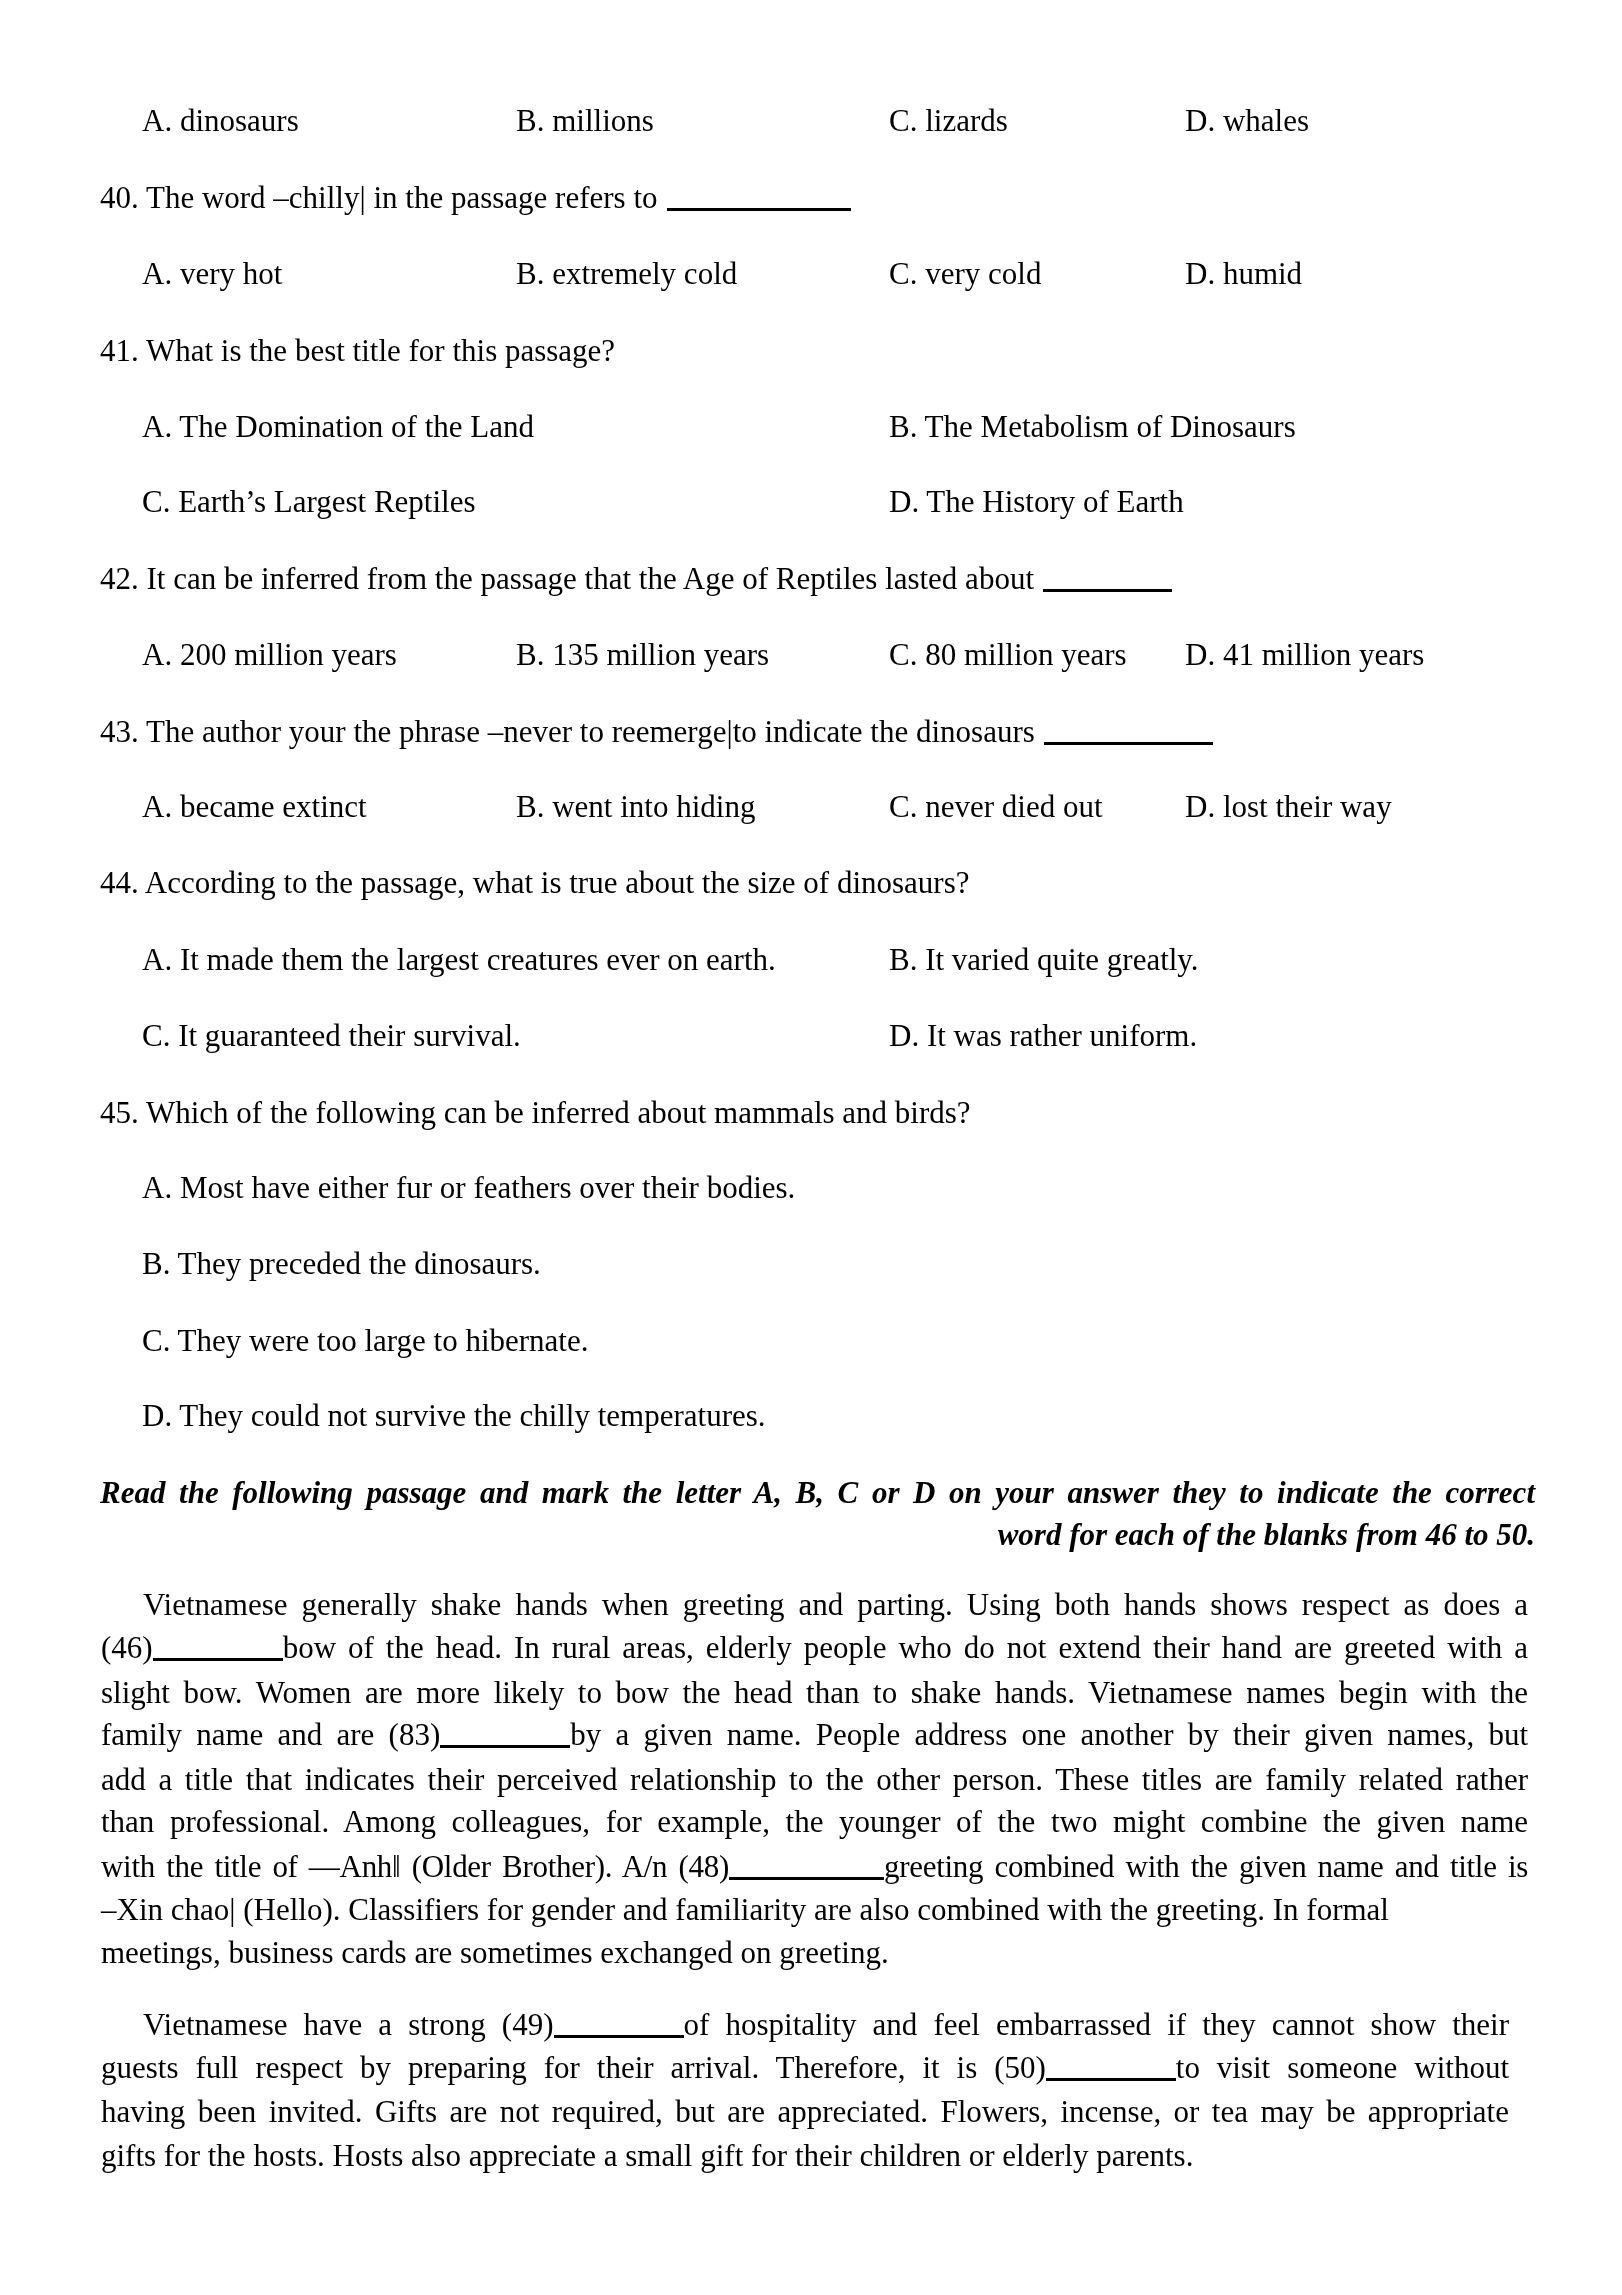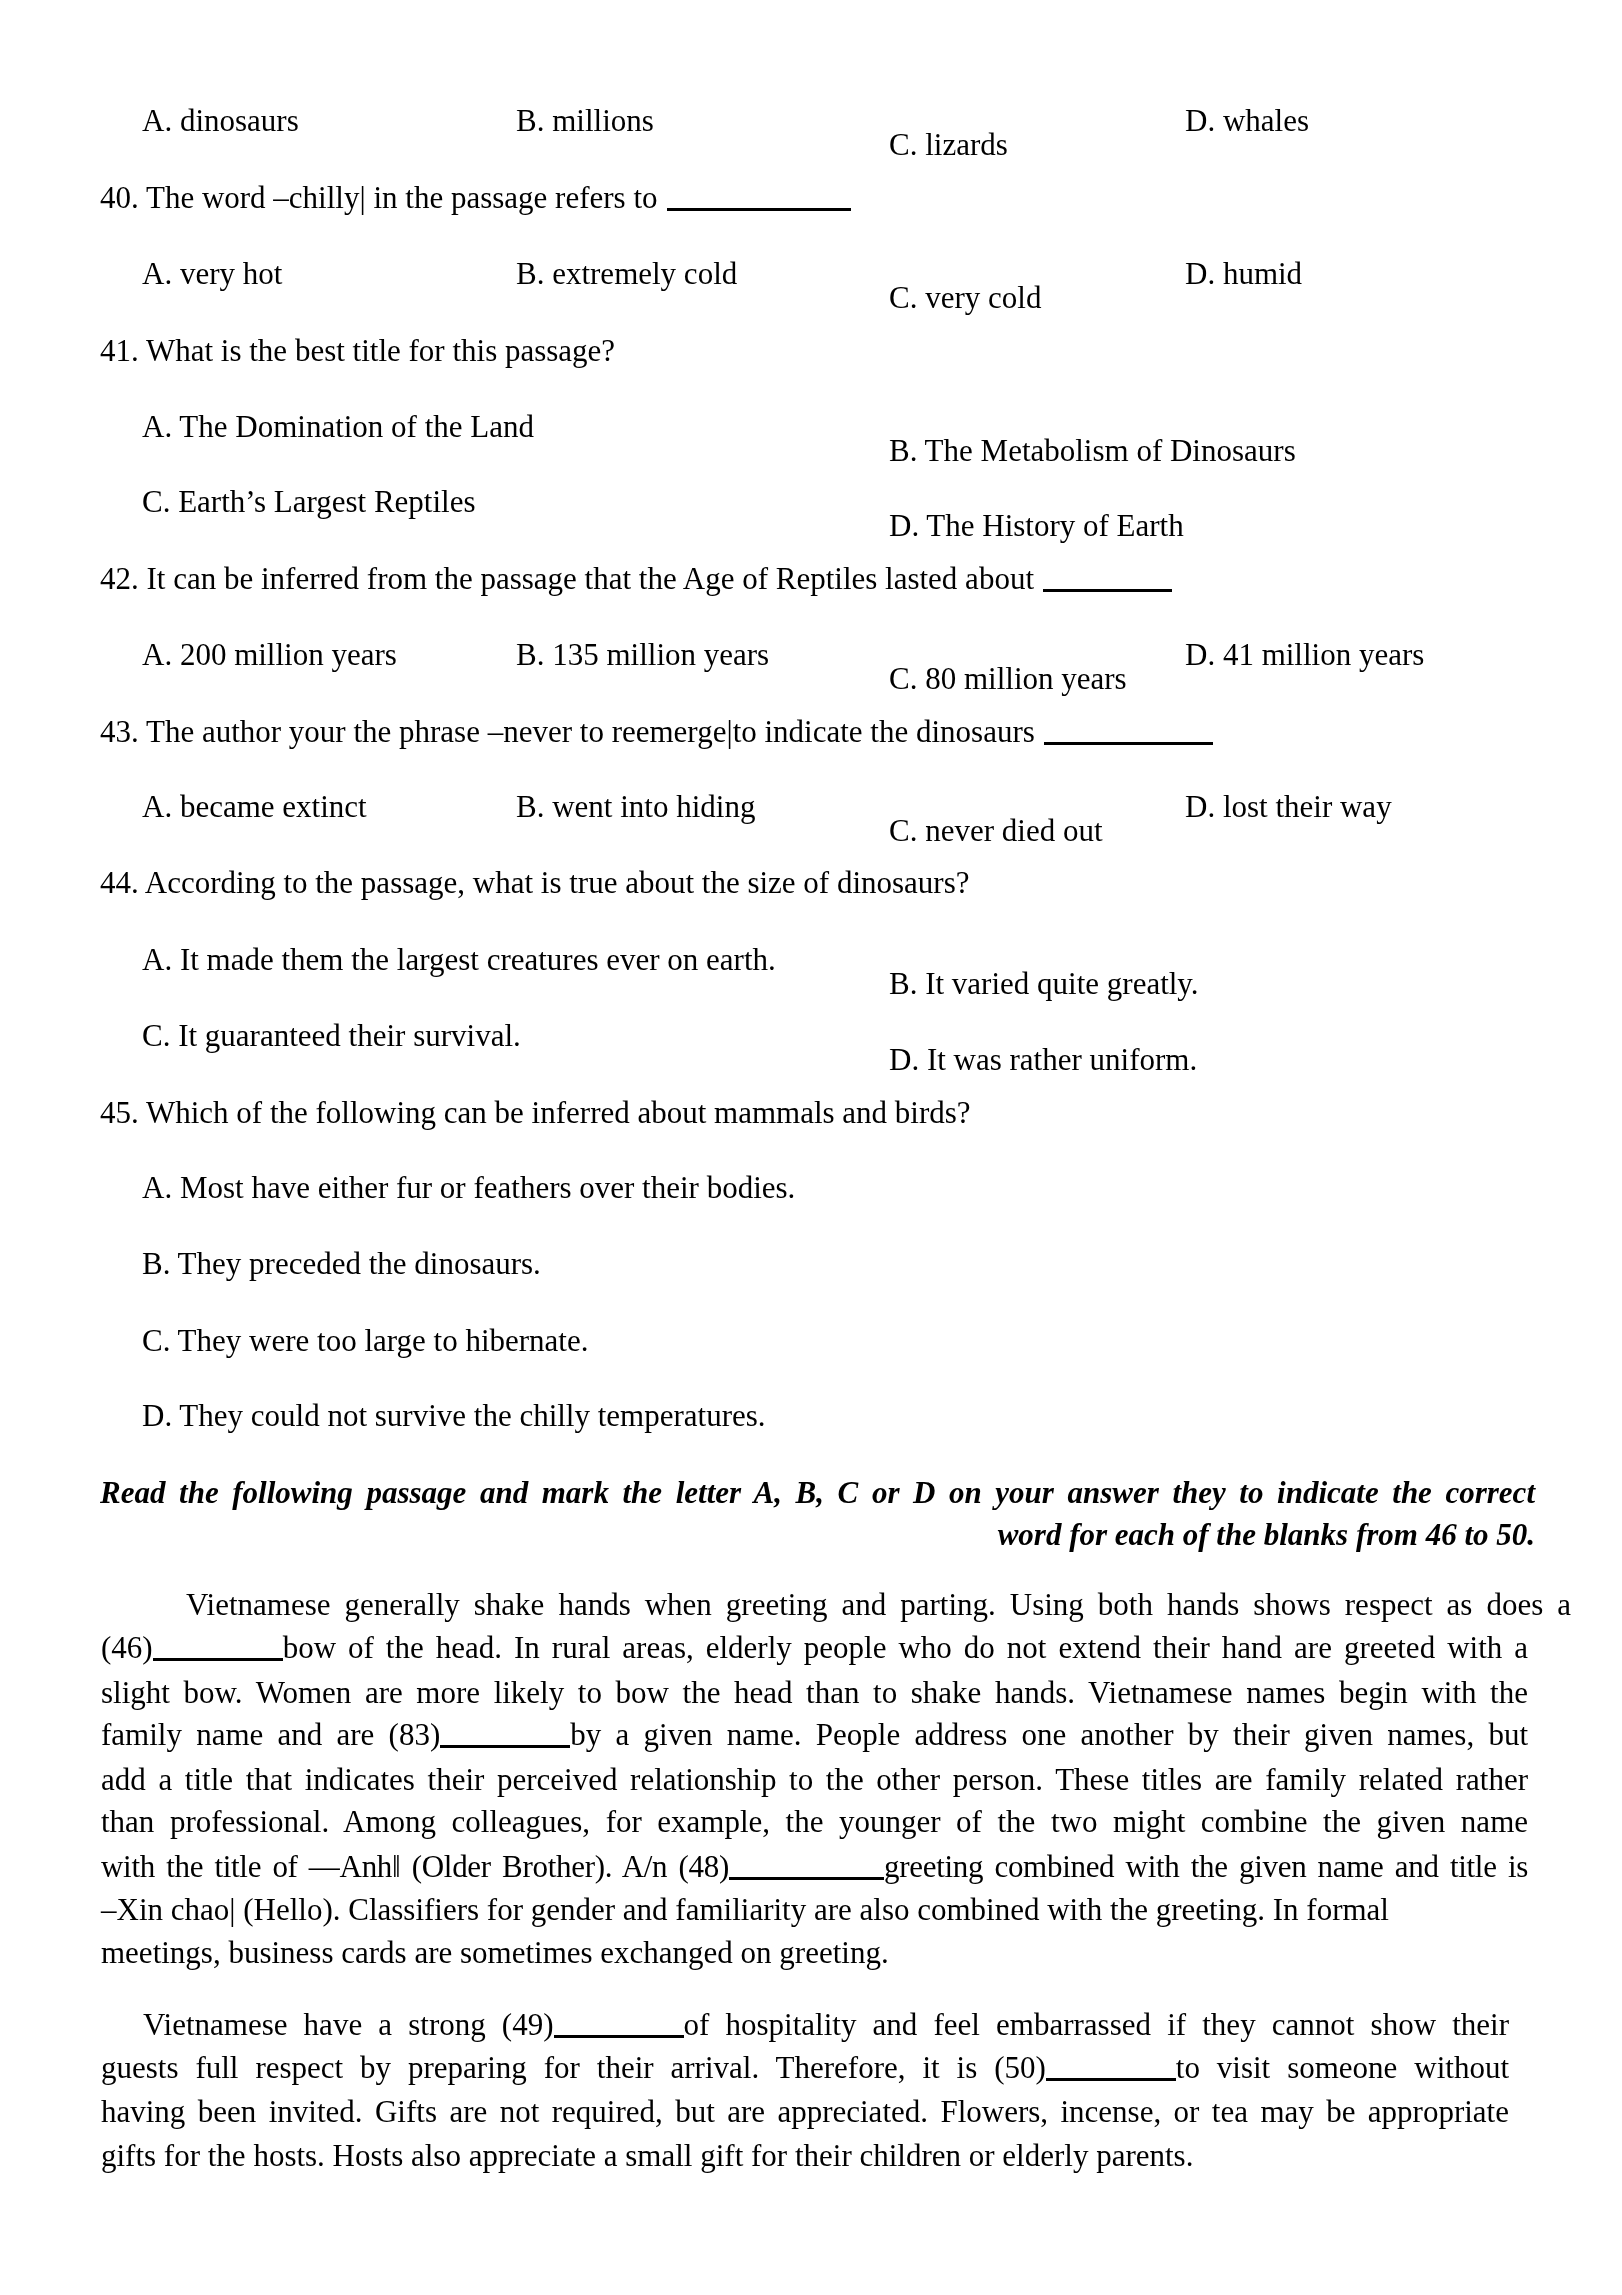--- a/index.html
+++ b/index.html
@@ -1,35 +1,35 @@
 <!DOCTYPE html>
 <html style="font-size:10.5px"><head>
 <meta charset="utf-8">
 <style>
   html, body { margin: 0; padding: 0; background: #ffffff; }
   body { width: 1622px; height: 2295px; position: relative; overflow: hidden;
          font-family: "Liberation Serif", "DejaVu Serif", serif; color: #000000; }
   .ln { position: absolute; height: 43px; line-height: 43px; font-size: 31px; white-space: nowrap; }
   .q  { left: 100px; }
   .opt { position: absolute; height: 43px; line-height: 43px; font-size: 31px; white-space: nowrap; }
-  .cA { left: 142px; } .cB { left: 516px; } .cC { left: 889px; margin-top: 24px; } .cD { left: 1185px; }
+  .cA { left: 142px; } .cB { left: 516px; } .cC { left: 889px; } .cD { left: 1185px; }
   .blank { display: inline-block; border-bottom: 3.3px solid #000; vertical-align: baseline; height: 0; position: relative; top: 2.6px; }
   .b40 { width: 184px; margin-left: 9.1px; }
   .b42 { width: 129px; margin-left: 9.1px; }
   .b43 { width: 169px; margin-left: 9.1px; }
   .pb  { width: 130px; }
   .pb48 { width: 155px; }
   b { font-weight: normal; }
   .instr { position: absolute; left: 100px; width: 1435px; font-size: 31px; font-weight: bold; font-style: italic; height: 43px; line-height: 43px; white-space: nowrap; text-align: right; }
   .pl { position: absolute; left: 101px; height: 43px; line-height: 43px; font-size: 31px; white-space: nowrap;
         text-align: justify; text-align-last: justify; }
   .p1 { width: 1427px; }
   .p2 { width: 1408px; }
   .indent { left: 143px; }
-  .p1.indent { width: 1385px; margin-left: 43px; }
+  .p1.indent { width: 1385px; }
   .p2.indent { width: 1366px; }
   .last { text-align-last: left; }
 </style>
 </head>
 <body>
 
 <div class="opt cA" style="top:99px">A. dinosaurs</div>
 <div class="opt cB" style="top:99px">B. millions</div>
 <div class="opt cC" style="top:99px">C. lizards</div>
 <div class="opt cD" style="top:99px">D. whales</div>

